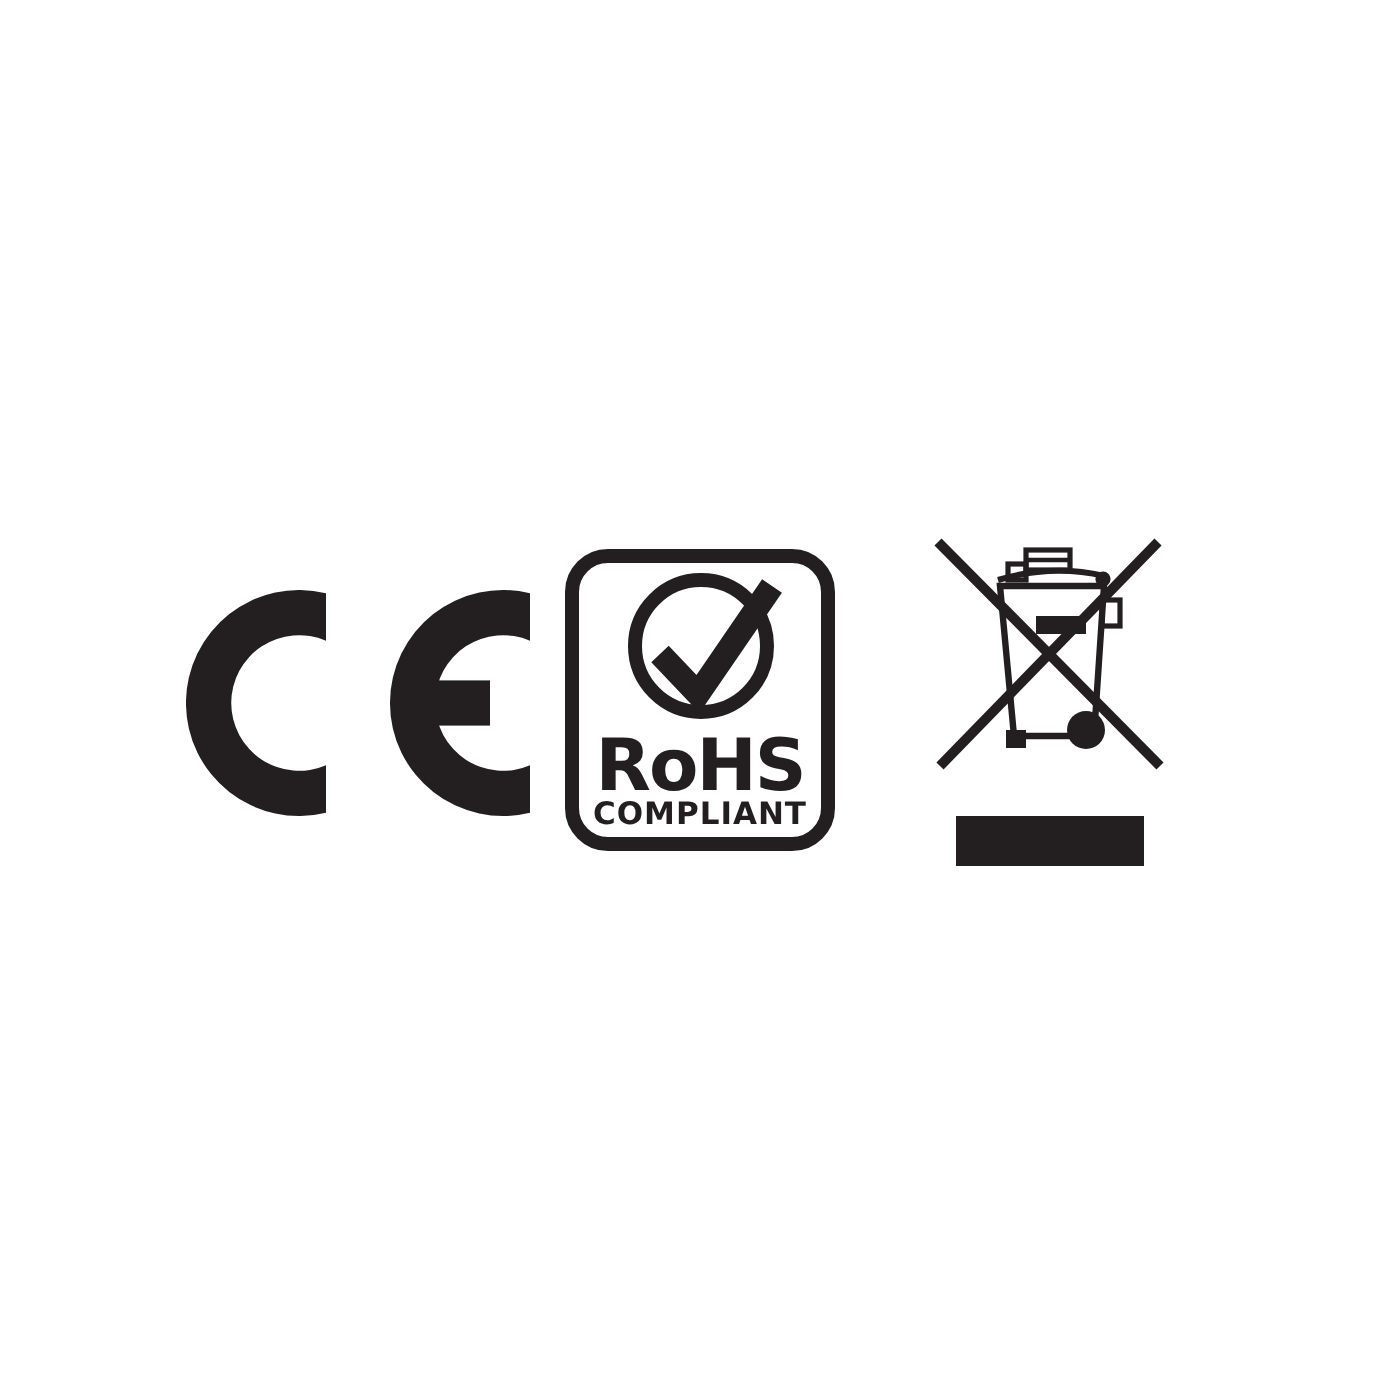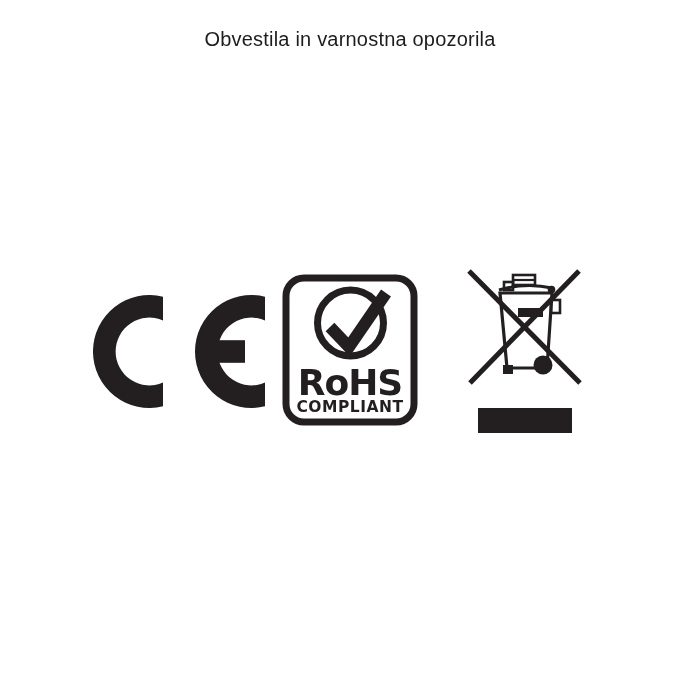--- a/index.html
+++ b/index.html
@@ -39,21 +39,20 @@
     font-weight:bold;
   }
   .rohs-main{font-size:36px;letter-spacing:-1px;}
   .rohs-sub{font-size:15.5px;letter-spacing:0.5px;}
 </style>
 </head>
 <body>
 
 <div class="page">
 
-  <div class="page-title">Obvestila in varnostna opozorila</div>
 
   <svg class="mark ce-mark" viewBox="0 0 172 113" xmlns="http://www.w3.org/2000/svg" aria-label="CE">
 
     <path class="mk-fill" d="M 70,1.64 A 56.5,56.5 0 1 0 70,111.36 L 70,87.6 A 33.9,33.9 0 1 1 70,25.4 Z"></path>
 
     <path class="mk-fill" d="M 172,1.64 A 56.5,56.5 0 1 0 172,111.36 L 172,87.6 A 33.9,33.9 0 1 1 172,25.4 Z"></path>
 
     <rect class="mk-fill" x="120" y="45.2" width="32" height="22.6"></rect>
   </svg>
 

